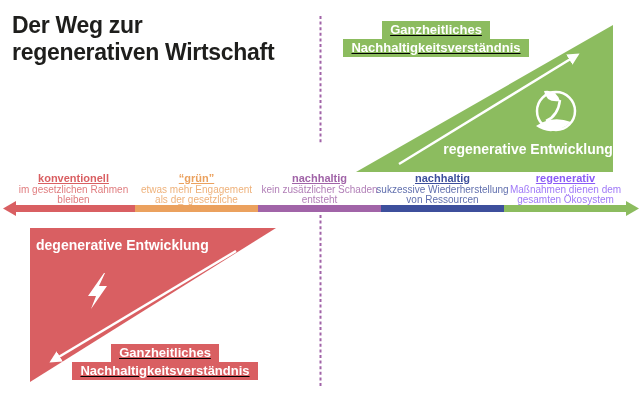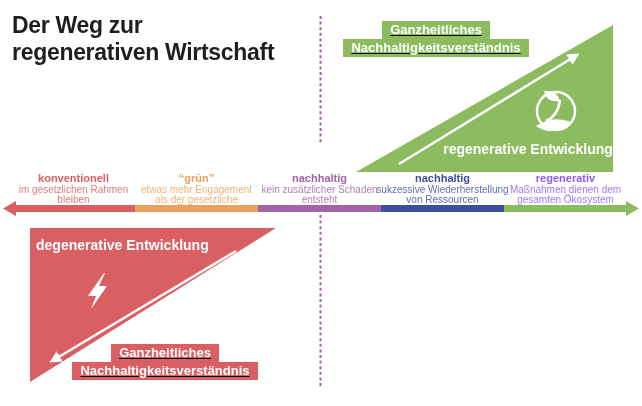--- a/index.html
+++ b/index.html
@@ -8,21 +8,21 @@
     font-family:"Liberation Sans","DejaVu Sans",sans-serif;
     padding-left:27px;
   }
   #shape-layer{position:absolute;left:0;top:0;width:642px;height:406px;z-index:1;}
   .txt{position:absolute;z-index:2;}
   .title{
     left:12px;top:12px;font-size:23px;font-weight:700;color:#1e1e1c;
     line-height:27px;letter-spacing:-0.3px;white-space:pre-line;
   }
   .stage{position:absolute;top:172px;text-align:center;z-index:2;}
-  .stage .stage-label{font-size:11px;font-weight:700;line-height:12px;margin:0 0 1px 0;}
+  .stage .stage-label{font-size:11px;font-weight:700;line-height:12px;margin:0 0 1px 0;text-decoration:underline;}
   .stage .stage-desc{font-size:10px;line-height:9.5px;margin:0;opacity:0.82;}
   .stage1{left:15px;width:117px;color:#d95f62;}
   .stage2{left:140px;width:113px;color:#eba15e;}
   .stage3{left:257px;width:125px;color:#a164a8;}
   .stage4{left:372px;width:141px;color:#3d4f9c;}
   .stage5{left:503px;width:125px;color:#8b5cf6;}
   .badge-group{position:absolute;display:flex;flex-direction:column;align-items:center;z-index:3;text-decoration:underline;}
   .badge-group.top{left:316px;width:240px;top:21px;}
   .badge-group.bottom{left:45px;width:240px;top:344px;}
   .badge{

